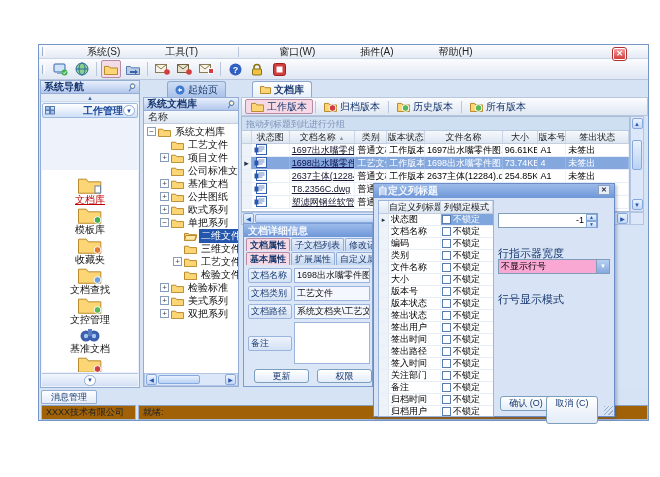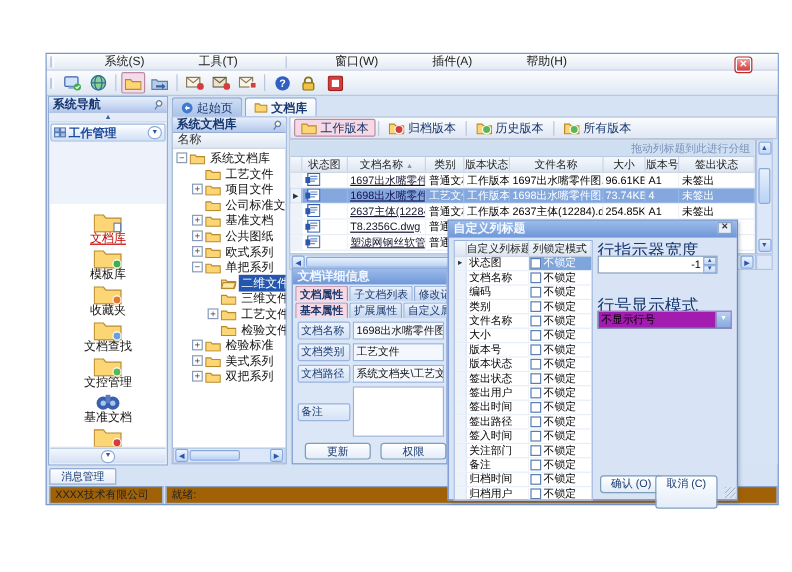--- a/index.html
+++ b/index.html
@@ -30,38 +30,38 @@
   .sidebar { left:1px; top:35px; width:100px; height:308px; background:#eef3fb;
              border:1px solid #94add4; }
   .pane-hd { height:13px; background:linear-gradient(#e7effc,#b3c7ec);
              border-bottom:1px solid #94add4; color:#16366e; font-weight:bold; font-size:10px;
              display:flex; align-items:center; padding:0 3px; }
   .pane-hd .ttl { flex:1; overflow:hidden; white-space:nowrap; }
   .scrollnub { height:8px; display:flex; align-items:center; justify-content:center;
                background:#e4ecf8; border-bottom:1px solid #cdd9ec; font-size:6px; color:#3a62a8; }
   .groupbar { height:15px; margin:1px 1px 0 1px; border:1px solid #9db9e0; border-radius:2px;
               background:linear-gradient(#ffffff,#cfe0f8); display:flex; align-items:center;
-              padding:0 2px; font-size:10px; font-weight:bold; color:#1c4a9a; }
+              padding:0 2px; font-size:10px; font-weight:bold; color:#1c4a9a;text-align:right; }
   .groupbar .glabel { flex:1; white-space:nowrap; overflow:hidden; }
   .chev { width:12px; height:11px; border:1px solid #8fabd6; border-radius:6px; background:#fff;
           font-size:6px; color:#2a57ad; display:flex; align-items:center; justify-content:center; }
   .side-items { position:absolute; left:1px; right:1px; top:89px; bottom:15px; background:#fff;
                 display:flex; flex-direction:column; align-items:center; padding-top:5px; overflow:hidden; }
   .side-item { width:92px; height:33px; display:flex; flex-direction:column; align-items:center; }
   .side-item .slabel { font-size:10px; color:#111; line-height:11px; white-space:nowrap; }
   .side-item.active .slabel { color:#c00000; text-decoration:underline; }
   .side-bottom { position:absolute; left:1px; right:1px; bottom:1px; height:13px;
                  background:linear-gradient(#f3f7fd,#d3e0f4); border-top:1px solid #b3c5e2;
                  display:flex; align-items:center; justify-content:center; }
 
   
   .tabstrip { left:104px; top:35px; width:505px; height:17px; display:flex; align-items:flex-end; }
   .tab { height:16px; display:flex; align-items:center; gap:3px; padding:0 7px;
          border:1px solid #8fa8cf; border-bottom:none; border-radius:3px 3px 0 0; margin-right:2px;
-         font-size:10px; color:#1c3a6e; background:linear-gradient(#cfdef4,#aac3ea); }
+         font-size:10px; color:#1c3a6e; background:linear-gradient(#cfdef4,#aac3ea);margin-left:24px; }
   .tab.active { background:linear-gradient(#fdfeff,#e8f0fb); font-weight:bold; }
   .closex { position:absolute; right:22px; top:3px; width:13px; height:12px; border-radius:2px;
             background:linear-gradient(#f29e9e,#d33d3d); border:1px solid #fff; outline:1px solid #b23030;
             color:#fff; font-size:8px; line-height:10px; text-align:center; font-weight:bold; }
 
   
   .treepanel { left:104px; top:52px; width:96px; height:290px; background:#fff; border:1px solid #94add4; }
   .tree-colhd { height:13px; background:linear-gradient(#f6f9fd,#dde6f2); border-bottom:1px solid #c3cedf;
                 font-size:10px; color:#333; padding:0 4px; line-height:12px; }
   .tree-body { position:absolute; left:0; right:0; top:27px; bottom:14px; overflow:hidden; }
@@ -81,21 +81,21 @@
   .versionbar { position:absolute; left:0; top:0; width:407px; height:19px;
                 background:linear-gradient(#fbfcfe,#dfe7f3); border:1px solid #b9c6dc;
                 display:flex; align-items:center; padding-left:3px; }
   .vbtn { height:15px; display:flex; align-items:center; gap:3px; padding:0 5px; font-size:10px;
           color:#16366e; border:1px solid transparent; border-radius:2px; }
   .vbtn.active { background:#f6d9e4; border-color:#b98aa6; }
   .vsep { width:1px; height:12px; background:#b9c6dc; margin:0 2px; }
   .tablewrap { position:absolute; left:0; top:19px; width:389px; height:96px; background:#fff;
                border:1px solid #aabdd8; overflow:hidden; }
   .grouphint { height:14px; background:#cfdff2; border-bottom:1px solid #b9c9e0;
-               font-size:9px; color:#7d91b8; padding:1px 4px;text-align:right; }
+               font-size:9px; color:#7d91b8; padding:1px 4px; }
   .thead { height:13px; display:flex; background:linear-gradient(#f6f9fd,#dde6f2);
            border-bottom:1px solid #c3cedf; }
   .th { font-size:9px; color:#222; text-align:center; line-height:12px; border-right:1px solid #c9d4e4;
         overflow:hidden; white-space:nowrap; }
   .trow { height:13px; display:flex; border-bottom:1px solid #e7eef8; }
   .td { font-size:9px; color:#000; line-height:12px; border-right:1px solid #eef3fa;
         overflow:hidden; white-space:nowrap; padding:0 2px; }
   .trow.selected { background:#84a8de; }
   .trow.selected .td { color:#fff; border-right-color:#96b6e4; }
   .doclink { text-decoration:underline; color:#14142e; }
@@ -139,28 +139,28 @@
   .dlg-lhead { height:13px; display:flex; background:linear-gradient(#f6f9fd,#dde6f2); border-bottom:1px solid #c3cedf; }
   .dlg-lhead .th { line-height:12px; }
   .drow { height:12px; display:flex; border-bottom:1px solid #e7eef8; }
   .drow .ind { width:10px; border-right:1px solid #dfe7f2; font-size:7px; color:#234; text-align:center; line-height:11px; background:#eef3fa; }
   .drow .dl { width:52px; font-size:9px; line-height:11px; padding:0 2px; border-right:1px solid #eef3fa;
               white-space:nowrap; overflow:hidden; }
   .drow .lk { flex:1; display:flex; align-items:center; gap:2px; font-size:9px; padding:0 1px; white-space:nowrap; overflow:hidden; }
   .drow.selected .lk { background:#7fa5dd; color:#fff; }
   .cbx { width:9px; height:9px; background:#fff; border:1px solid #5a7cae; flex:none; }
   .dlg-right { position:absolute; left:124px; top:16px; width:114px; height:217px; }
-  .dlbl { font-size:14px; color:#16366e; }
+  .dlbl { font-size:11px; color:#16366e;margin-top:46px; }
   .spinbox { position:absolute; left:0; top:13px; width:100px; height:15px; background:#fff;
              border:1px solid #7f9db9; display:flex; }
   .spinval { flex:1; font-size:9px; text-align:right; line-height:13px; padding-right:2px; }
   .spinarrows { width:11px; display:flex; flex-direction:column; }
   .spinarrows div { flex:1; background:linear-gradient(#eaf2fd,#c2d7f6); border:1px solid #86a9dd;
                     font-size:5px; color:#2a57ad; text-align:center; line-height:5px; }
-  .combo { position:absolute; left:0; top:59px; width:112px; height:15px; background:#a21caf;
+  .combo { position:absolute; left:0; top:59px; width:112px; height:15px; background:#f9a8d4;
            border:1px solid #7f9db9; display:flex;align-items:center; }
   .comboval { flex:1; font-size:9px; line-height:13px; padding-left:2px; white-space:nowrap; overflow:hidden; }
   .combobtn { width:13px; background:linear-gradient(#b8d0f0,#86a9e0); border-left:1px solid #7f9db9;
               color:#fff; font-size:6px; text-align:center; line-height:13px; }
   .grip-corner { position:absolute; right:1px; bottom:1px; width:9px; height:9px;
     background:repeating-linear-gradient(135deg,#9ab0cf 0 1px,transparent 1px 3px); }
 
   
   .msgtab { left:2px; top:345px; width:56px; height:14px; background:linear-gradient(#fdfeff,#e4ecf8);
             border:1px solid #94add4; border-radius:2px 2px 0 0; font-size:9px; color:#163a72;

